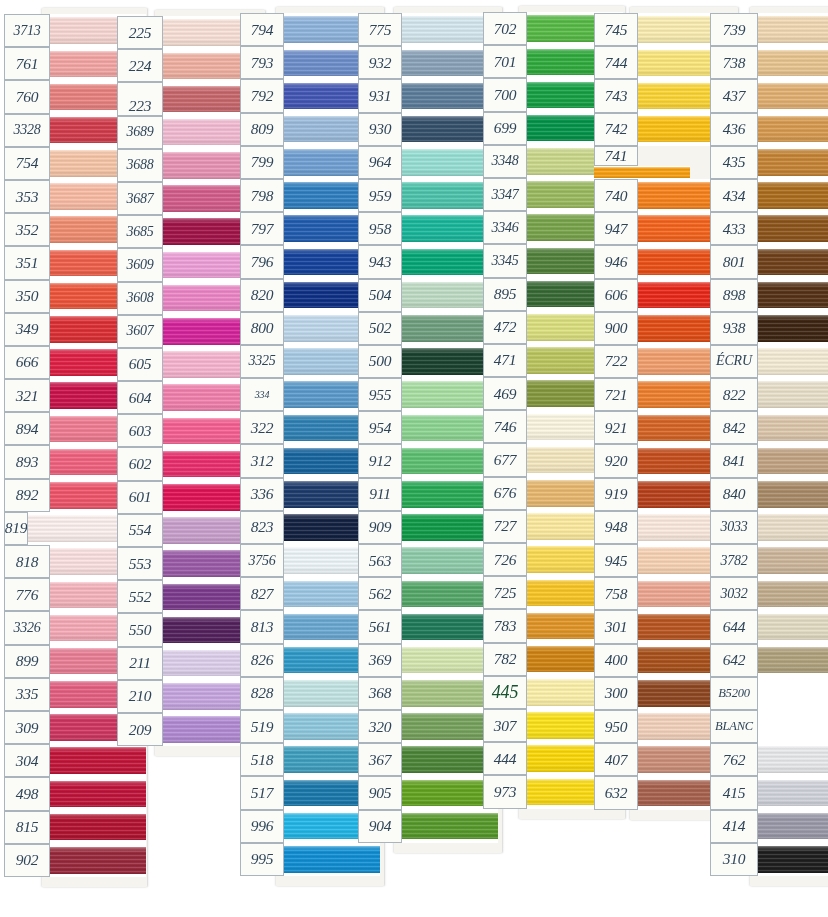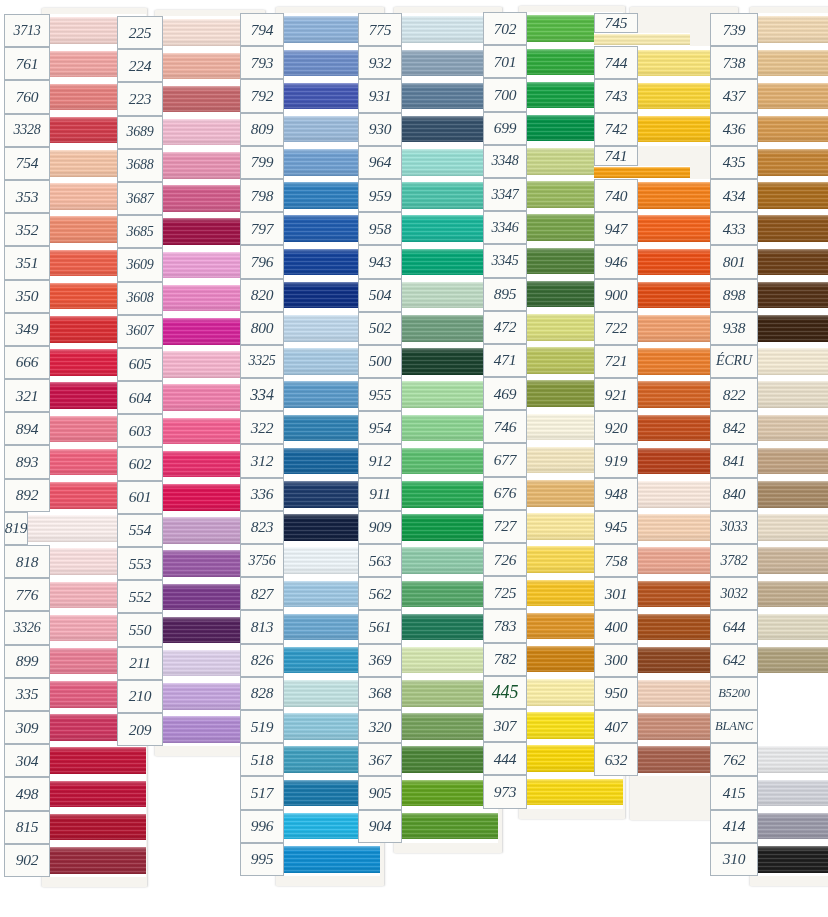--- a/index.html
+++ b/index.html
@@ -340,21 +340,21 @@
         </div>
         <div class="swatch-row" style="height: 33.2px;">
           <div class="code-cell" style="width: 46px; color: rgb(46, 69, 88); font-size: 15.5px;">
             <span class="code-text">224</span>
           </div>
           <div class="floss-cell" style="width: 96px;">
             <div class="floss-band" style="background: rgb(240, 177, 161);"></div>
           </div>
         </div>
         <div class="swatch-row" style="height: 33.2px;">
-          <div class="code-cell" style="width: 46px; color: rgb(46, 69, 88); font-size: 15.5px;">
+          <div class="code-cell" style="width: 46px; color: rgb(46, 69, 88); font-size: 15.5px; align-items: flex-end;">
             <span class="code-text">223</span>
           </div>
           <div class="floss-cell" style="width: 96px;">
             <div class="floss-band" style="background: rgb(199, 103, 108);"></div>
           </div>
         </div>
         <div class="swatch-row" style="height: 33.2px;">
           <div class="code-cell" style="width: 46px; color: rgb(46, 69, 88); font-size: 14px;">
             <span class="code-text">3689</span>
           </div>
@@ -593,21 +593,21 @@
         </div>
         <div class="swatch-row" style="height: 33.2px;">
           <div class="code-cell" style="width: 44px; color: rgb(46, 69, 88); font-size: 14px;">
             <span class="code-text">3325</span>
           </div>
           <div class="floss-cell" style="width: 96px;">
             <div class="floss-band" style="background: rgb(168, 203, 229);"></div>
           </div>
         </div>
         <div class="swatch-row" style="height: 33.2px;">
-          <div class="code-cell" style="width: 44px; color: rgb(46, 69, 88); font-size: 16px;">
+          <div class="code-cell" style="width: 44px; color: rgb(46, 69, 88); font-size: 10px;">
             <span class="code-text">334</span>
           </div>
           <div class="floss-cell" style="width: 96px;">
             <div class="floss-band" style="background: rgb(90, 155, 203);"></div>
           </div>
         </div>
         <div class="swatch-row" style="height: 33.2px;">
           <div class="code-cell" style="width: 44px; color: rgb(46, 69, 88); font-size: 15.5px;">
             <span class="code-text">322</span>
           </div>
@@ -1119,54 +1119,54 @@
           </div>
           <div class="floss-cell" style="width: 96px;">
             <div class="floss-band" style="background: rgb(252, 220, 18);"></div>
           </div>
         </div>
       </div>
     </div>
     <div class="swatch-column" style="left: 594px; top: 13px; width: 140px;">
       <div class="column-card" style="width: 108px; height: 812.8px; left: 36px; top: -6px; background: rgb(246, 244, 239);"></div>
       <div class="column-rows">
+        <div class="swatch-row" style="height: 33.2px;">
+          <div class="code-cell" style="width: 44px; color: rgb(46, 69, 88); font-size: 15.5px;">
+            <span class="code-text">745</span>
+          </div>
+          <div class="floss-cell" style="width: 96px;">
+            <div class="floss-band" style="background: rgb(251, 238, 177);"></div>
+          </div>
+        </div>
+        <div class="swatch-row" style="height: 33.2px;">
+          <div class="code-cell" style="width: 44px; color: rgb(46, 69, 88); font-size: 15.5px;">
+            <span class="code-text">744</span>
+          </div>
+          <div class="floss-cell" style="width: 96px;">
+            <div class="floss-band" style="background: rgb(252, 231, 122);"></div>
+          </div>
+        </div>
+        <div class="swatch-row" style="height: 33.2px;">
+          <div class="code-cell" style="width: 44px; color: rgb(46, 69, 88); font-size: 15.5px;">
+            <span class="code-text">743</span>
+          </div>
+          <div class="floss-cell" style="width: 96px;">
+            <div class="floss-band" style="background: rgb(252, 214, 53);"></div>
+          </div>
+        </div>
+        <div class="swatch-row" style="height: 33.2px;">
+          <div class="code-cell" style="width: 44px; color: rgb(46, 69, 88); font-size: 15.5px;">
+            <span class="code-text">742</span>
+          </div>
+          <div class="floss-cell" style="width: 96px;">
+            <div class="floss-band" style="background: rgb(252, 193, 18);"></div>
+          </div>
+        </div>
         <div class="swatch-row" style="height: 33.2px; flex-direction: column;">
           <div class="code-cell" style="width: 44px; color: rgb(46, 69, 88); font-size: 15.5px;">
-            <span class="code-text">745</span>
-          </div>
-          <div class="floss-cell" style="width: 96px;">
-            <div class="floss-band" style="background: rgb(251, 238, 177);"></div>
-          </div>
-        </div>
-        <div class="swatch-row" style="height: 33.2px;">
-          <div class="code-cell" style="width: 44px; color: rgb(46, 69, 88); font-size: 15.5px;">
-            <span class="code-text">744</span>
-          </div>
-          <div class="floss-cell" style="width: 96px;">
-            <div class="floss-band" style="background: rgb(252, 231, 122);"></div>
-          </div>
-        </div>
-        <div class="swatch-row" style="height: 33.2px;">
-          <div class="code-cell" style="width: 44px; color: rgb(46, 69, 88); font-size: 15.5px;">
-            <span class="code-text">743</span>
-          </div>
-          <div class="floss-cell" style="width: 96px;">
-            <div class="floss-band" style="background: rgb(252, 214, 53);"></div>
-          </div>
-        </div>
-        <div class="swatch-row" style="height: 33.2px;">
-          <div class="code-cell" style="width: 44px; color: rgb(46, 69, 88); font-size: 15.5px;">
-            <span class="code-text">742</span>
-          </div>
-          <div class="floss-cell" style="width: 96px;">
-            <div class="floss-band" style="background: rgb(252, 193, 18);"></div>
-          </div>
-        </div>
-        <div class="swatch-row" style="height: 33.2px; flex-direction: column;">
-          <div class="code-cell" style="width: 44px; color: rgb(46, 69, 88); font-size: 15.5px;">
             <span class="code-text">741</span>
           </div>
           <div class="floss-cell" style="width: 96px;">
             <div class="floss-band" style="background: rgb(249, 160, 16);"></div>
           </div>
         </div>
         <div class="swatch-row" style="height: 33.2px;">
           <div class="code-cell" style="width: 44px; color: rgb(46, 69, 88); font-size: 15.5px;">
             <span class="code-text">740</span>
           </div>
@@ -1181,20 +1181,28 @@
           <div class="floss-cell" style="width: 96px;">
             <div class="floss-band" style="background: rgb(245, 99, 27);"></div>
           </div>
         </div>
         <div class="swatch-row" style="height: 33.2px;">
           <div class="code-cell" style="width: 44px; color: rgb(46, 69, 88); font-size: 15.5px;">
             <span class="code-text">946</span>
           </div>
           <div class="floss-cell" style="width: 96px;">
             <div class="floss-band" style="background: rgb(236, 79, 21);"></div>
+          </div>
+        </div>
+        <div class="swatch-row" style="height: 33.2px;">
+          <div class="code-cell" style="width: 44px; color: rgb(46, 69, 88); font-size: 15.5px;">
+            <span class="code-text">606</span>
+          </div>
+          <div class="floss-cell" style="width: 96px;">
+            <div class="floss-band" style="background: rgb(232, 39, 24);"></div>
           </div>
         </div>
         <div class="swatch-row" style="height: 33.2px;">
           <div class="code-cell" style="width: 44px; color: rgb(46, 69, 88); font-size: 15.5px;">
             <span class="code-text">900</span>
           </div>
           <div class="floss-cell" style="width: 96px;">
             <div class="floss-band" style="background: rgb(226, 76, 19);"></div>
           </div>
         </div>

